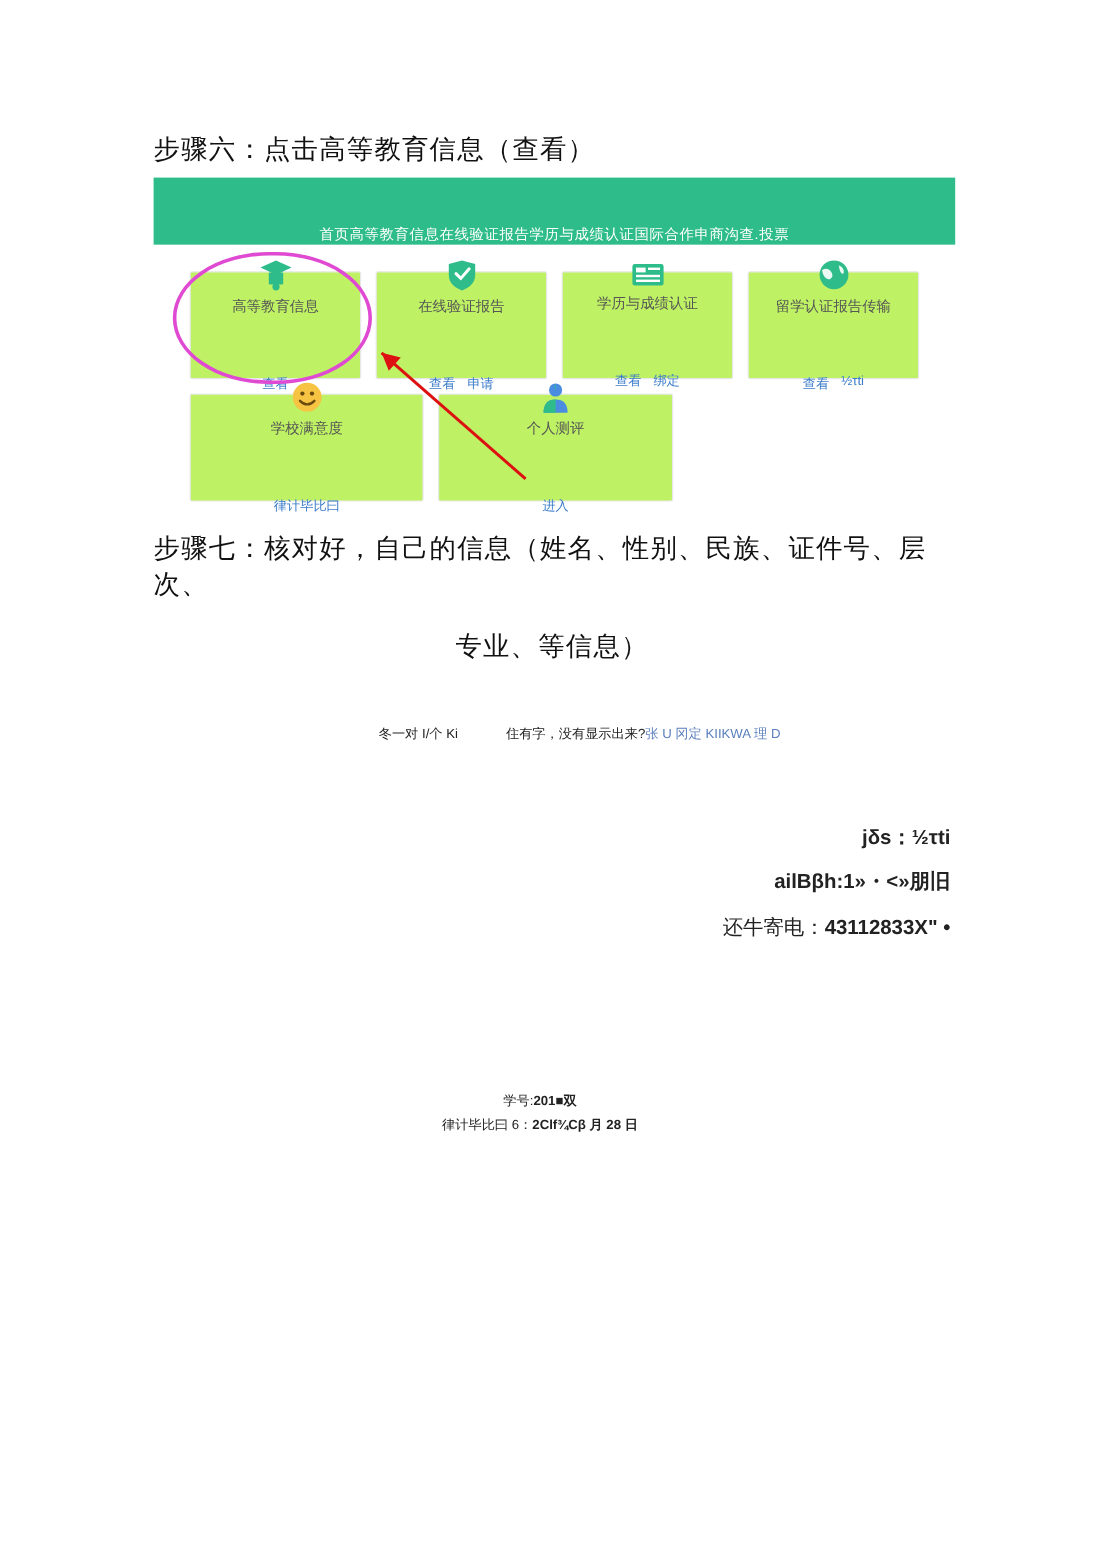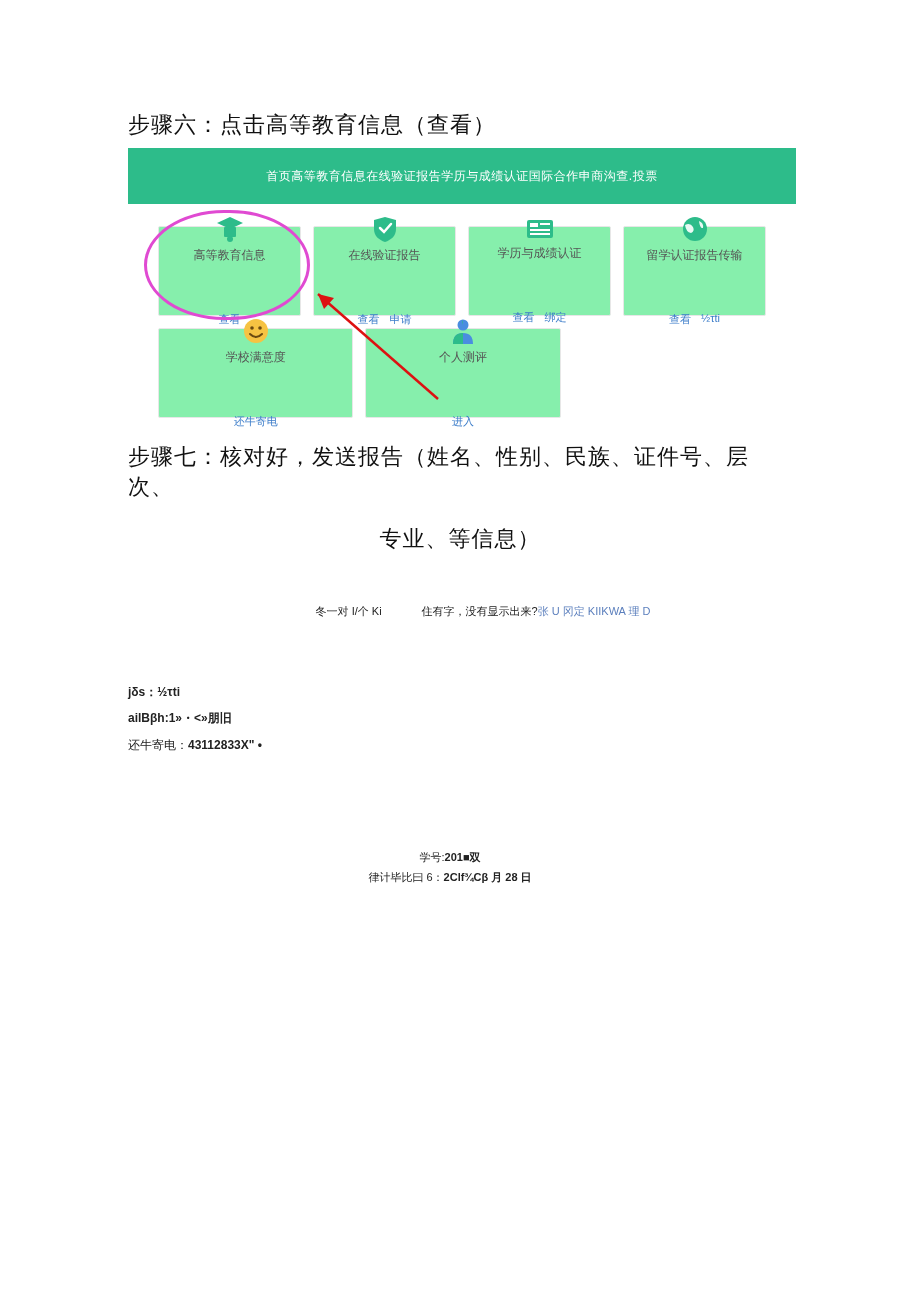--- a/index.html
+++ b/index.html
@@ -21,36 +21,36 @@
   .ui-shot {
     width: 668px;
     margin: 0 0 24px 0;
   }
   .nav-bar {
     height: 56px;
     background: #2dbc8a;
     color: #fff;
     font-size: 12px;
     display: flex;
-    align-items: center;
+    align-items: flex-end;
     justify-content: center;
     letter-spacing: 0.5px;
   }
   .cards-area {
     padding: 22px 30px 0 30px;
     position: relative;
     background: #fff;
   }
   .row { display: flex; gap: 12px; margin-bottom: 12px; }
   .card {
     flex: 1;
     height: 90px;
     border: 1px solid #e7e7e7;
     border-radius: 2px;
-    background: #86efac;
+    background: #bef264;
     display: flex;
     flex-direction: column;
     align-items: center;
     justify-content: center;
     position: relative;
   }
   .card .icon-wrap {
     height: 30px;
     display: flex;
     align-items: center;
@@ -110,25 +110,25 @@
   .info-block { font-size: 11px; color: #222; }
   .info-line1 {
     display: flex;
     gap: 40px;
     margin-left: 46px;
     margin-bottom: 60px;
     justify-content: center;
   }
   .info-line1 .blue { color: #5b7fbd; }
   .center-stack {
-    text-align: left;
+    text-align: right;
     font-weight: bold;
     line-height: 2.2;
-    margin-bottom: 90px;
-    font-size: 12px;
+    margin-bottom: 118px;
+    font-size: 17px;
   }
   .center-stack .l2 { font-weight: normal; }
   .center-stack .l3 { font-weight: normal; }
   .center-stack .b { font-weight: bold; }
   .lower-stack {
     text-align: center;
     font-size: 11px;
     line-height: 1.8;
     margin-left: -20px;
   }
@@ -225,21 +225,21 @@
           <div class="icon-wrap">
             <svg width="28" height="28" viewBox="0 0 28 28">
               <circle cx="14" cy="14" r="12" fill="#f6c343"></circle>
               <circle cx="10" cy="11" r="1.8" fill="#6b4a10"></circle>
               <circle cx="18" cy="11" r="1.8" fill="#6b4a10"></circle>
               <path d="M8 17 Q14 23 20 17" stroke="#6b4a10" stroke-width="2" fill="none" stroke-linecap="round"></path>
             </svg>
           </div>
           <div class="c-title">学校满意度</div>
           <div class="links">
-            <span class="lnk">还牛寄电</span>
+            <span class="lnk">律计毕比曰</span>
           </div>
         </div>
 
         <div class="card">
           <div class="icon-wrap">
             <svg width="26" height="28" viewBox="0 0 26 28">
               <circle cx="13" cy="8" r="5.5" fill="#4a8de0"></circle>
               <path d="M13 8 A5.5 5.5 0 0 1 13 2.5 Z" fill="#2dbc8a"></path>
               <path d="M3 27 Q3 16 13 16 Q23 16 23 27 Z" fill="#4a8de0"></path>
               <path d="M3 27 Q3 16 13 16 V27 Z" fill="#2dbc8a"></path>
@@ -250,21 +250,21 @@
             <span class="lnk">进入</span>
           </div>
         </div>
 
         <div style="flex:1; visibility:hidden;"></div>
       </div>
 
     </div>
   </div>
 
-  <div class="step7-title">步骤七：核对好，发送报告（姓名、性别、民族、证件号、层次、</div>
+  <div class="step7-title">步骤七：核对好，自己的信息（姓名、性别、民族、证件号、层次、</div>
   <div class="step7-sub">专业、等信息）</div>
 
   <div class="info-block">
     <div class="info-line1">
       <span>冬一对 I/个 Ki</span>
       <span>
         <span>住有字，没有显示出来?</span><span class="blue">张 U 冈定 KIIKWA 理 D</span>
       </span>
     </div>
 

